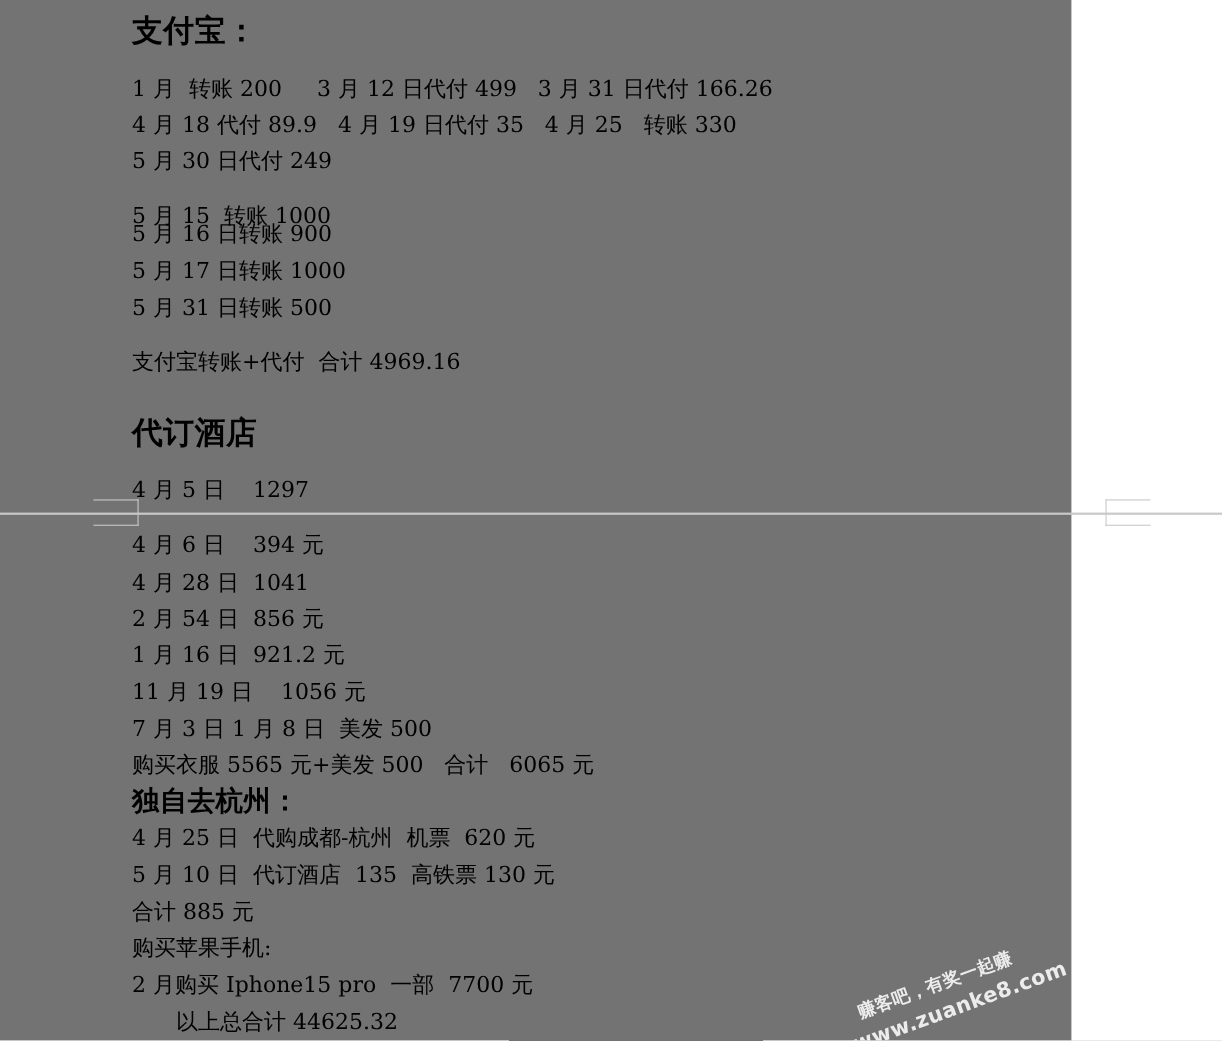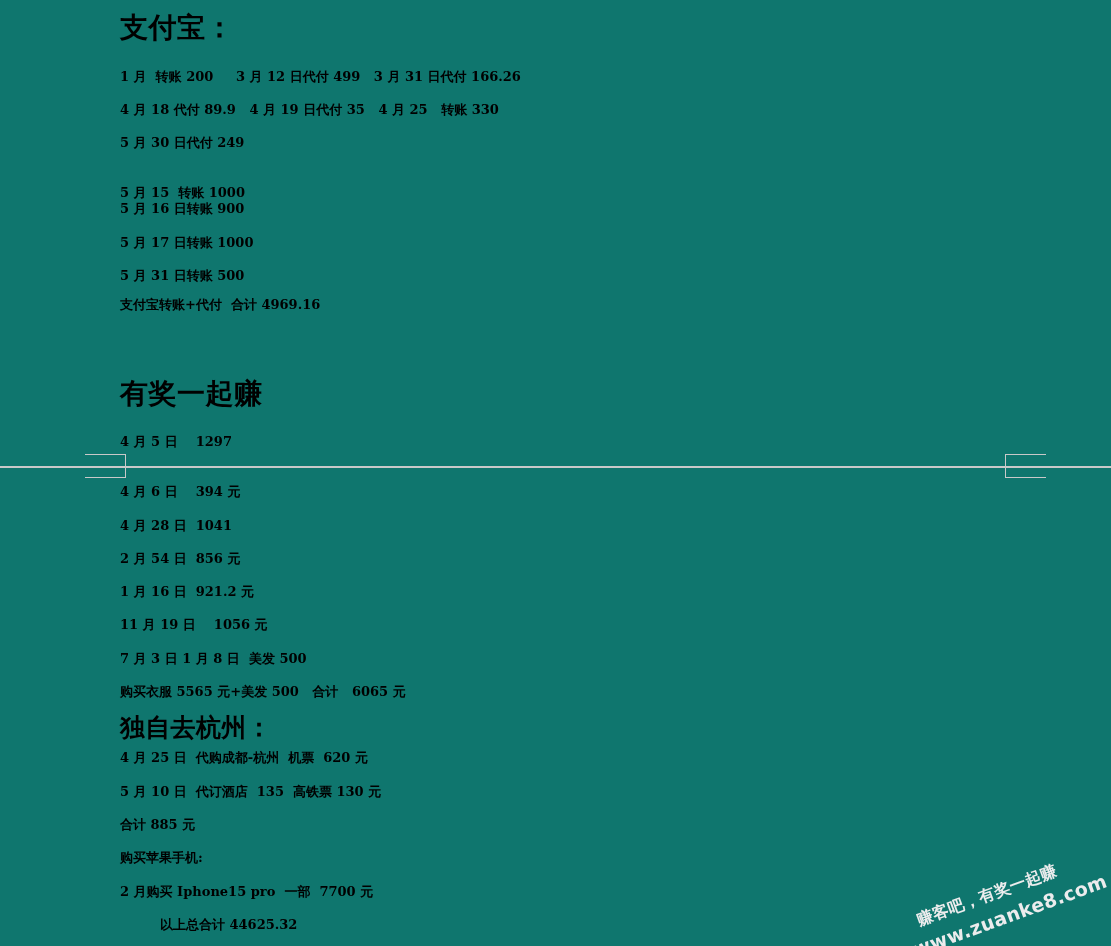--- a/index.html
+++ b/index.html
@@ -15,23 +15,23 @@
     overflow: hidden;
     font-family: "DejaVu Serif", "Liberation Serif", serif;
     color: #000000;
   }
 
   
   #doc-page {
     position: absolute;
     left: 0;
     top: 0;
-    width: 1111px;
+    width: 974px;
     height: 946px;
-    background: #0f766e;
+    background: #737373;
   }
 
   #doc-body {
     position: absolute;
     left: 120px;
     top: 0;
     width: 960px;
   }
 
   
@@ -50,22 +50,22 @@
     font-size: 25px;
     font-weight: 700;
     letter-spacing: 0.3px;
     line-height: 1;
     white-space: pre;
     color: #000;
   }
 
   .para {
     font-family: "DejaVu Serif", "Liberation Serif", serif;
-    font-size: 13px;
-    font-weight: 700;
+    font-size: 20px;
+    font-weight: 400;
     line-height: 1;
     white-space: pre;
     color: #000;
   }
 
   
   .line {
     position: absolute;
     left: 0;
     white-space: pre;
@@ -148,23 +148,23 @@
     <div class="line para" style="top:136px;">5 月 30 日代付 249</div>
 
     <div class="line para" style="top:186px;">5 月 15  转账 1000</div>
 
     <div class="line para" style="top:202px;">5 月 16 日转账 900</div>
 
     <div class="line para" style="top:236px;">5 月 17 日转账 1000</div>
 
     <div class="line para" style="top:269px;">5 月 31 日转账 500</div>
 
-    <div class="line para" style="top:298px;text-align:center;">支付宝转账+代付  合计 4969.16</div>
-
-    <div class="line h-major" style="top:380px;">有奖一起赚</div>
+    <div class="line para" style="top:318px;text-align:center;">支付宝转账+代付  合计 4969.16</div>
+
+    <div class="line h-major" style="top:380px;">代订酒店</div>
 
     <div class="line para" style="top:435px;">4 月 5 日    1297</div>
 
     <div class="line para" style="top:485px;">4 月 6 日    394 元</div>
 
     <div class="line para" style="top:519px;">4 月 28 日  1041</div>
 
     <div class="line para" style="top:552px;">2 月 54 日  856 元</div>
 
     <div class="line para" style="top:585px;">1 月 16 日  921.2 元</div>

